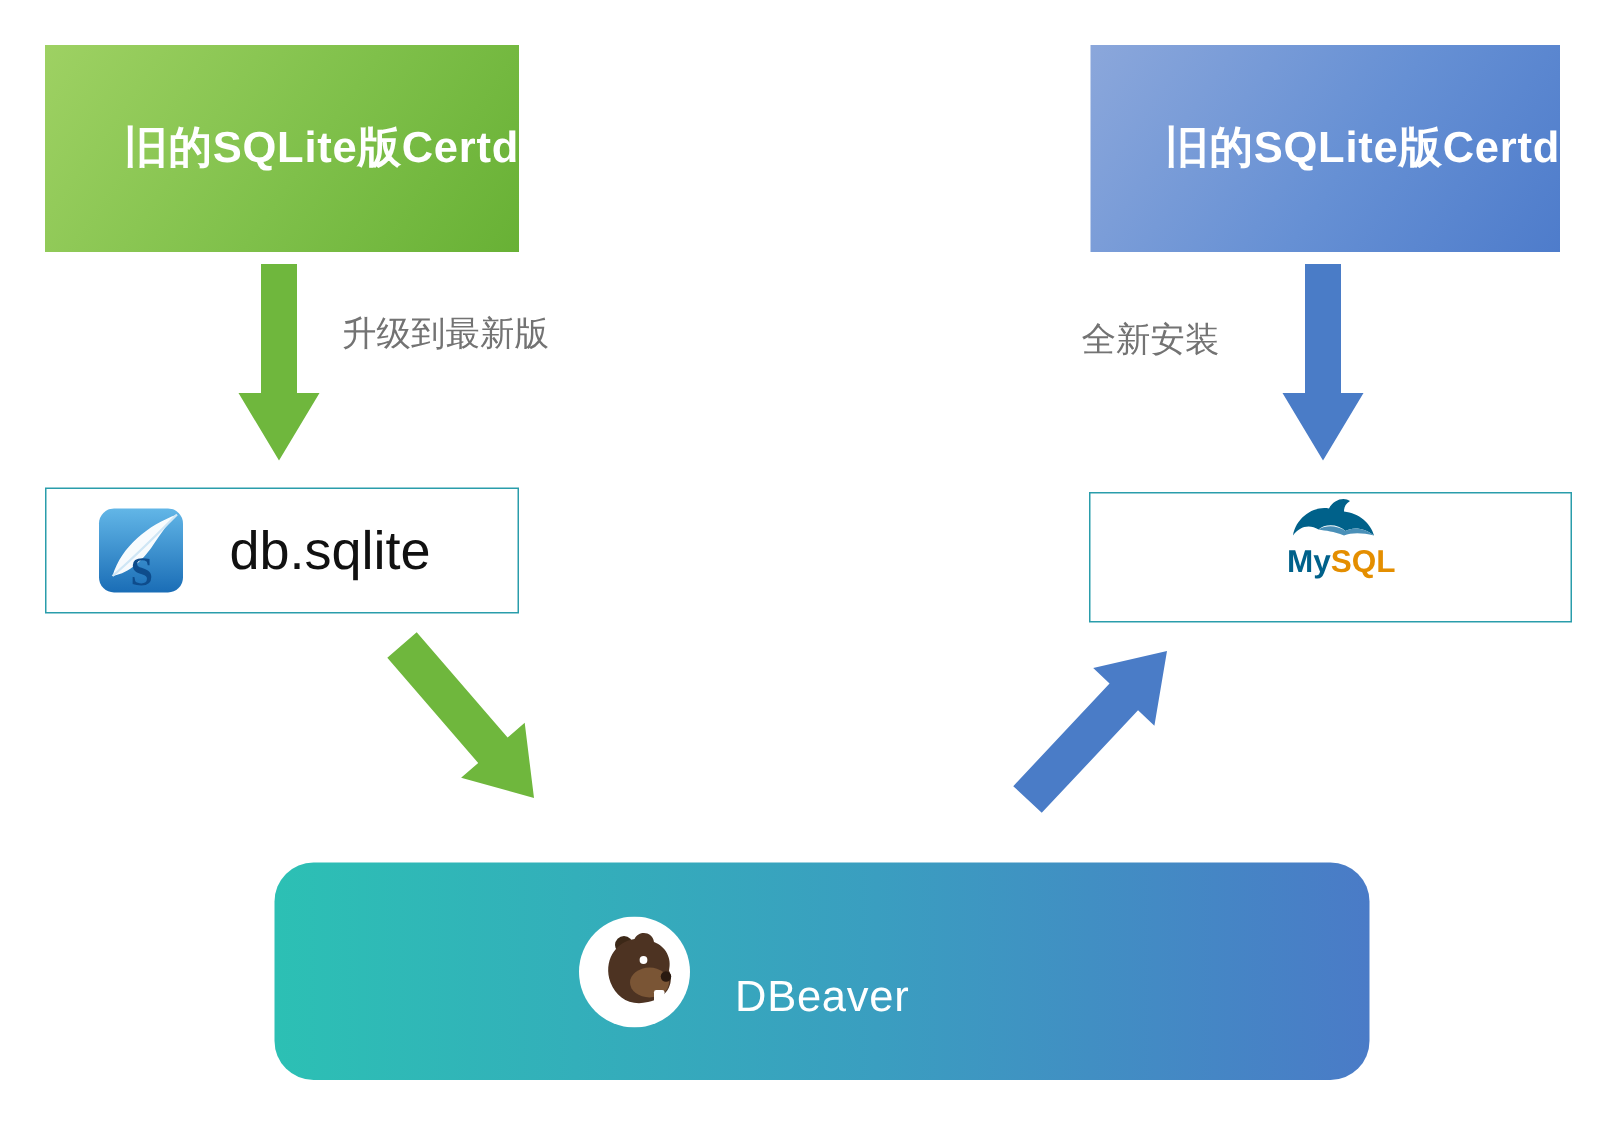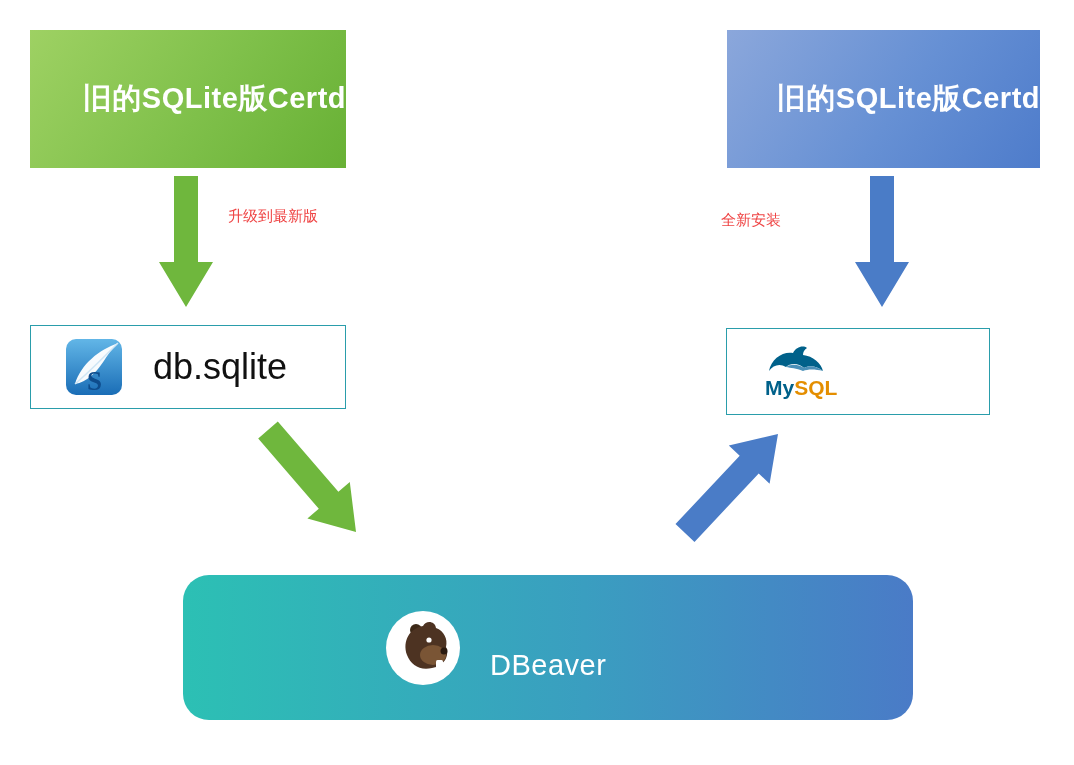--- a/index.html
+++ b/index.html
@@ -32,27 +32,27 @@
     background: linear-gradient(125deg, #8ba7db 0%, #6690d4 55%, #4e7ccb 100%);
   }
 
   .db-box {
     background: #ffffff;
     border: 1px solid #2a9dab;
     padding-left: 34px;
     gap: 30px;
   }
   .sqlite-box { left: 30px; top: 325px; width: 316px; height: 84px; }
-  .mysql-box  { left: 726px; top: 328px; width: 264px; height: 87px; gap: 24px; }
+  .mysql-box  { left: 726px; top: 328px; width: 322px; height: 87px; gap: 24px; flex-direction: column; }
   .db-label { font-size: 36px; color: #111111; }
 
   .edge-label {
     position: absolute;
-    color: #ef4444;
-    font-size: 15px;
+    color: #737373;
+    font-size: 23px;
     white-space: nowrap;
   }
   .upgrade-label { left: 228px; top: 207px; }
   .fresh-label   { left: 721px; top: 211px; }
 
   .arrows { position: absolute; left: 0; top: 0; pointer-events: none; }
 
   .dbeaver-box {
     position: absolute;
     left: 183px; top: 575px; width: 730px; height: 145px;

